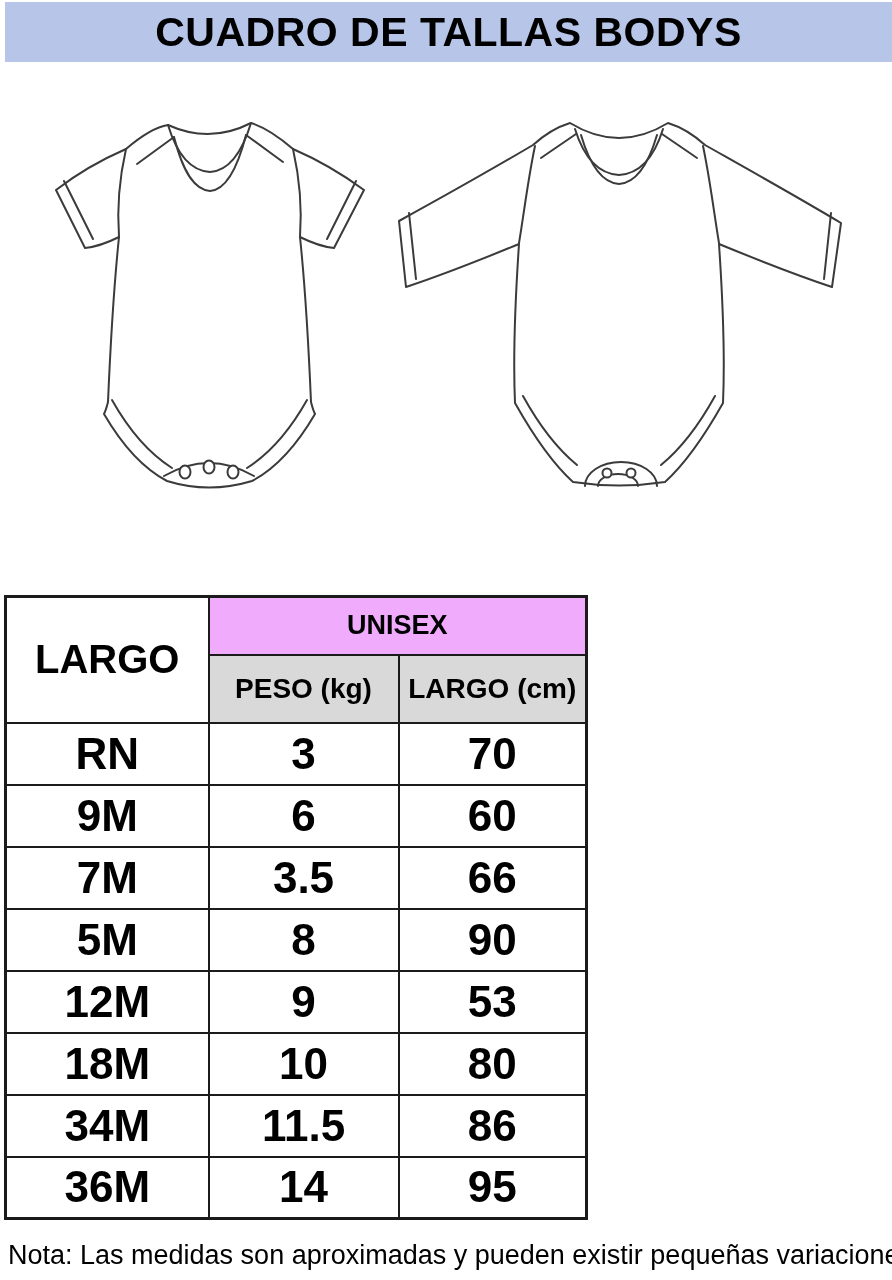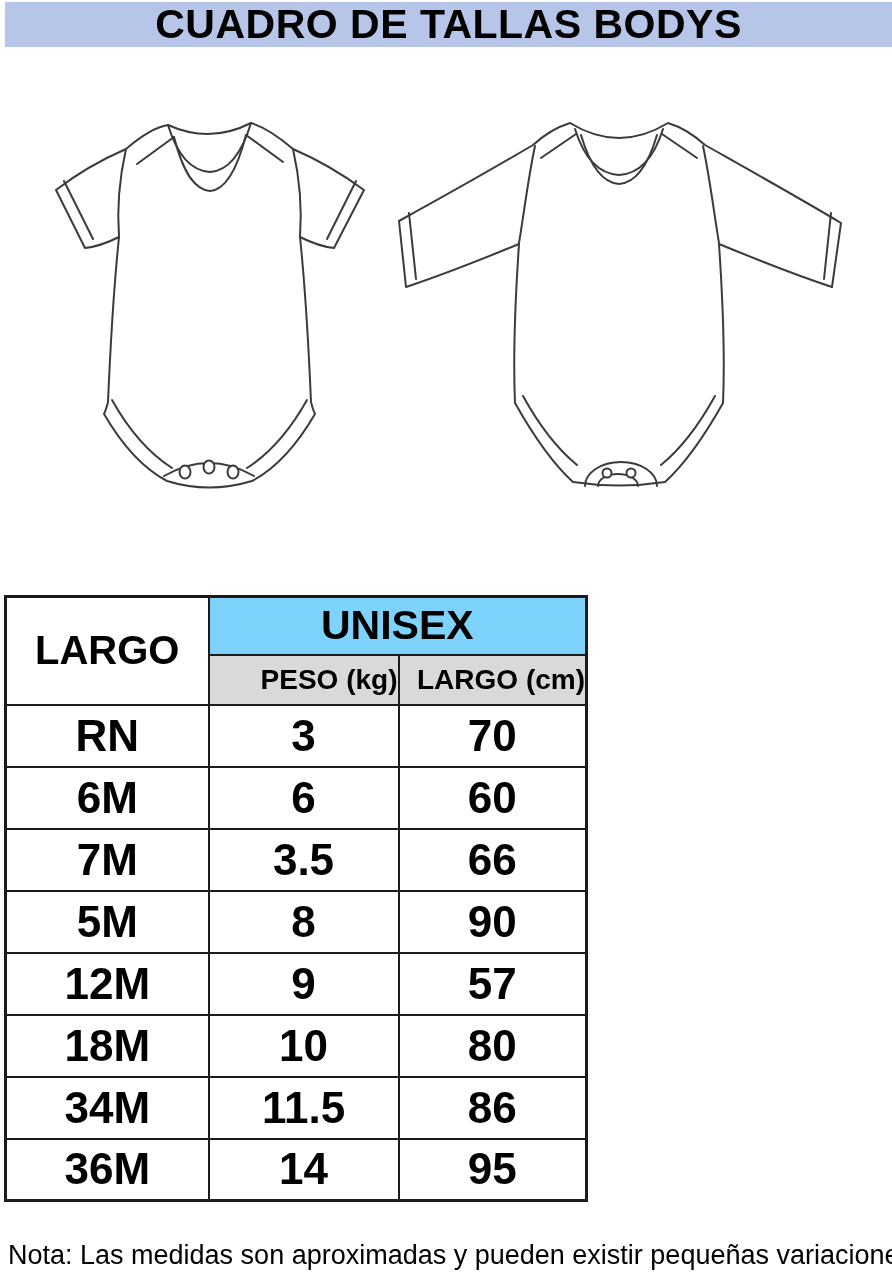--- a/index.html
+++ b/index.html
@@ -4,21 +4,21 @@
 <style>
   * { margin:0; padding:0; box-sizing:border-box; }
   html,body { background:#ffffff; }
   body { font-family:"Liberation Sans", sans-serif; }
   .page {
     position:relative; width:892px; height:1280px;
     background:#ffffff; overflow:hidden;
   }
   
   .banner {
-    position:absolute; left:5px; top:2px; right:0; height:45px;
+    position:absolute; left:5px; top:2px; right:0; height:60px;
     background:#b6c5e8;
     display:flex; align-items:center; justify-content:center;
   }
   .banner h1 {
     font-size:41px; font-weight:700; color:#000;
     letter-spacing:0.5px; white-space:nowrap;
   }
   
   .figure { position:absolute; }
   .fig-short { left:48px;  top:110px; width:335px; height:392px; }
@@ -32,24 +32,24 @@
     position:absolute; left:4px; top:595px; width:581px;
     border-collapse:collapse; table-layout:fixed;
     border:3px solid #1b1b1b;
   }
   .size-table td, .size-table th {
     border:2px solid #1b1b1b; text-align:center; vertical-align:middle;
     color:#000; font-weight:700; padding:0;
   }
   .col-talla { width:203px; } .col-peso { width:190px; } .col-largo { width:188px; }
   .row-group th { height:58px; }
-  .row-sub   th { height:50px;text-align:right; }
+  .row-sub   th { height:68px; }
   .size-table tbody td { height:62px; font-size:44px; }
   .cell-talla-head { background:#ffffff; font-size:40px; }
-  .cell-unisex     { background:#7dd3fc; font-size:41px; }
+  .cell-unisex     { background:#f0abfc; font-size:27px; }
   .cell-subhead    { background:#d9d9d9; font-size:28px; }
   
   .note {
     position:absolute; left:8px; top:1240px; right:8px;
     font-size:27px; color:#000; white-space:nowrap;
   }
 </style>
 </head>
 <body>
 
@@ -128,38 +128,38 @@
         <th class="cell-subhead">LARGO (cm)</th>
       </tr>
     </thead>
     <tbody>
       <tr>
         <td>RN</td>
         <td>3</td>
         <td>70</td>
       </tr>
       <tr>
-        <td>6M</td>
+        <td>9M</td>
         <td>6</td>
         <td>60</td>
       </tr>
       <tr>
         <td>7M</td>
         <td>3.5</td>
         <td>66</td>
       </tr>
       <tr>
         <td>5M</td>
         <td>8</td>
         <td>90</td>
       </tr>
       <tr>
         <td>12M</td>
         <td>9</td>
-        <td>57</td>
+        <td>53</td>
       </tr>
       <tr>
         <td>18M</td>
         <td>10</td>
         <td>80</td>
       </tr>
       <tr>
         <td>34M</td>
         <td>11.5</td>
         <td>86</td>

